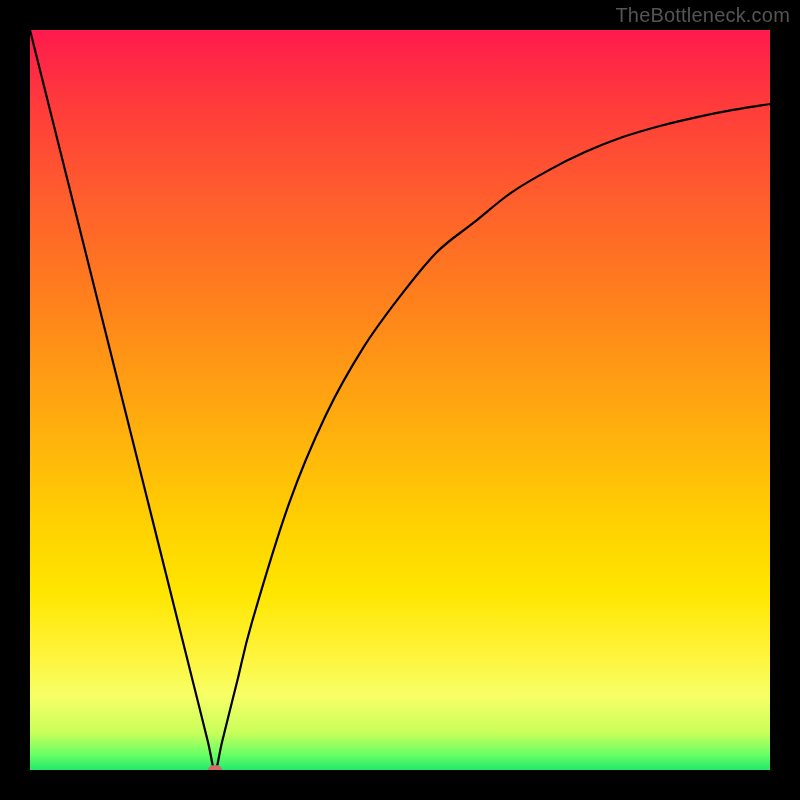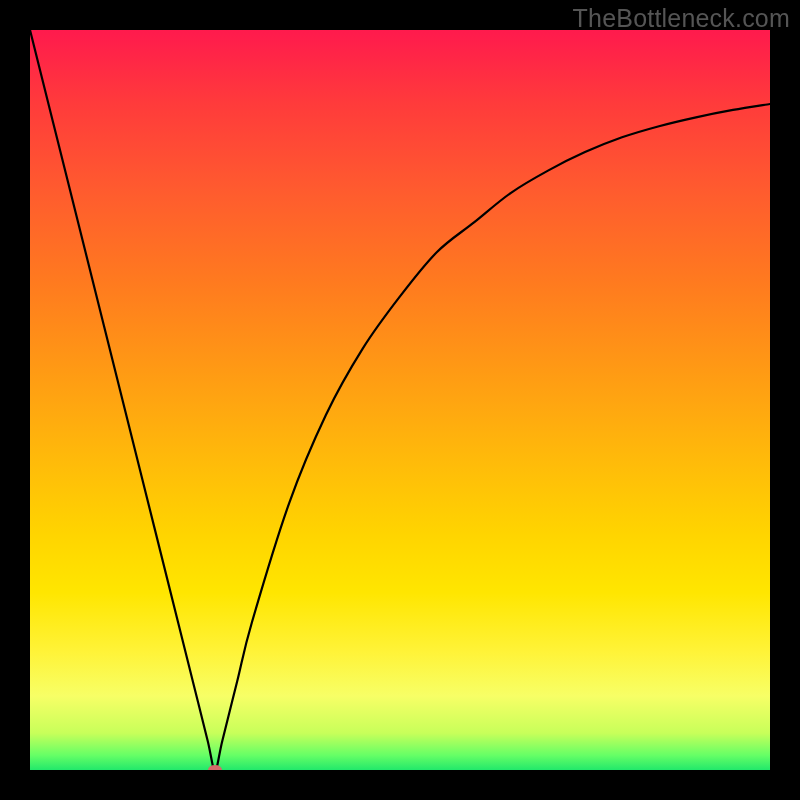--- a/index.html
+++ b/index.html
@@ -15,21 +15,21 @@
     position: relative;
     width: 800px;
     height: 800px;
     background: #000;
   }
   .watermark {
     position: absolute;
     top: 4px;
     right: 10px;
     color: #555;
-    font-size: 25px;
+    font-size: 20px;
     font-weight: 500;
     letter-spacing: 0.2px;
     z-index: 5;
   }
   .plot-area {
     position: absolute;
     left: 30px;
     top: 30px;
     width: 740px;
     height: 740px;

